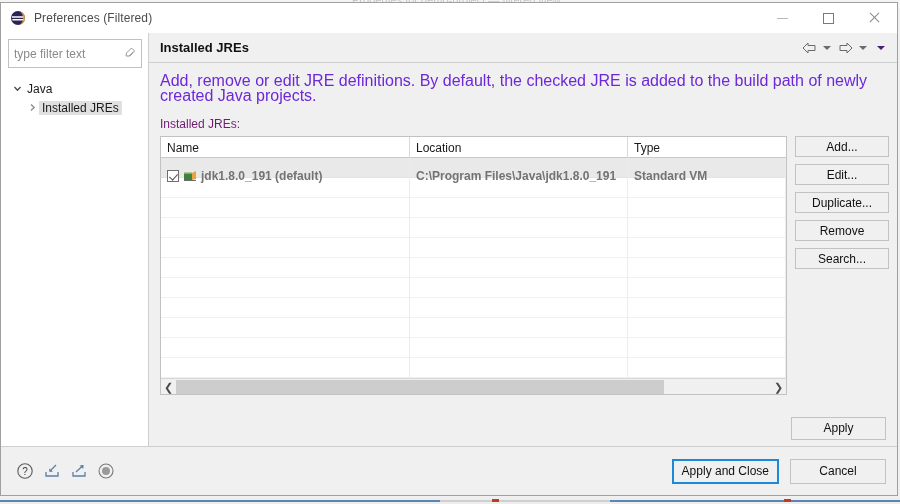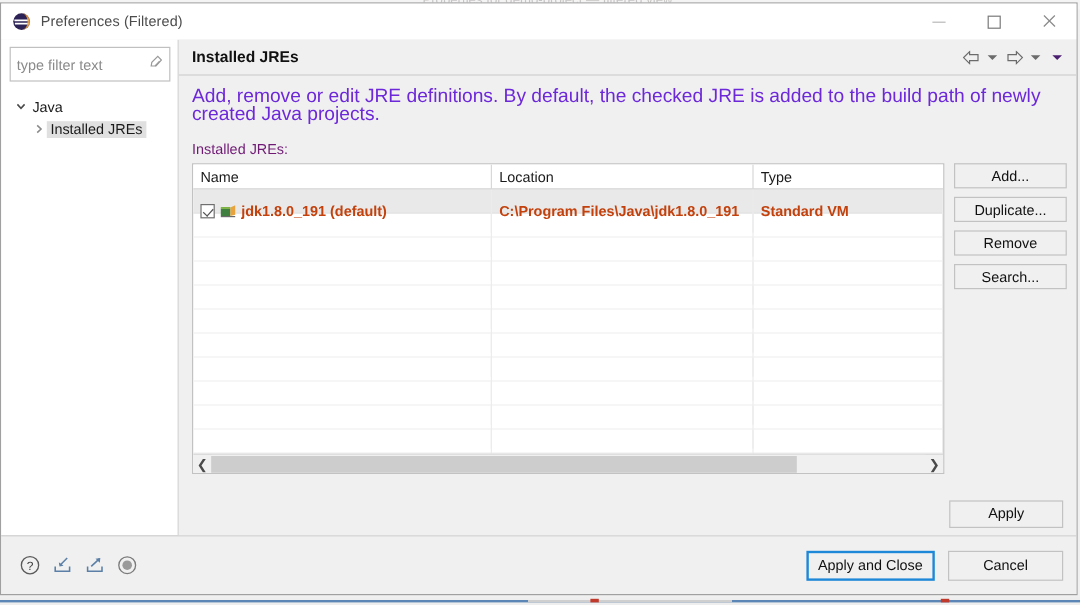--- a/index.html
+++ b/index.html
@@ -158,21 +158,21 @@
     border-right: 1px solid #d8d8d8; height: 21px;
   }
   .col-name { width: 249px; flex: 0 0 249px; }
   .col-loc  { width: 218px; flex: 0 0 218px; }
   .col-type { flex: 1 1 auto; border-right: 0; }
 
   .tbody { flex: 1 1 auto; position: relative; }
   .tr { display: flex; height: 20px; border-bottom: 1px solid #f1f1f1; }
   .tr.selected { background: #e9e9e9; border-bottom-color: #e3e3e3; }
   .td {
-    font-size: 12px; color: #c2410c; display: flex; align-items: center;
+    font-size: 12px; color: #737373; display: flex; align-items: center;
     padding-left: 6px; border-right: 1px solid #ececec; height: 36px;
     overflow: hidden; white-space: nowrap;
   }
   .tr.selected .td { font-weight: bold; }
   .chk {
     width: 12px; height: 12px; border: 1px solid #6f6f6f; background: #fff;
     margin-right: 4px; position: relative; flex: 0 0 12px;
   }
   .chk::after {
     content: ""; position: absolute; left: 3px; top: 1px;
@@ -408,20 +408,21 @@
               <span class="hs-arrow">❮</span>
               <div class="hs-track">
                 <div class="hs-thumb"></div>
               </div>
               <span class="hs-arrow">❯</span>
             </div>
           </div>
 
           <div class="side-buttons">
             <button class="btn">Add...</button>
+            <button class="btn">Edit...</button>
             <button class="btn">Duplicate...</button>
             <button class="btn">Remove</button>
             <button class="btn">Search...</button>
           </div>
         </div>
       </div>
 
       <div class="apply-row">
         <button class="btn btn-apply">Apply</button>
       </div>

